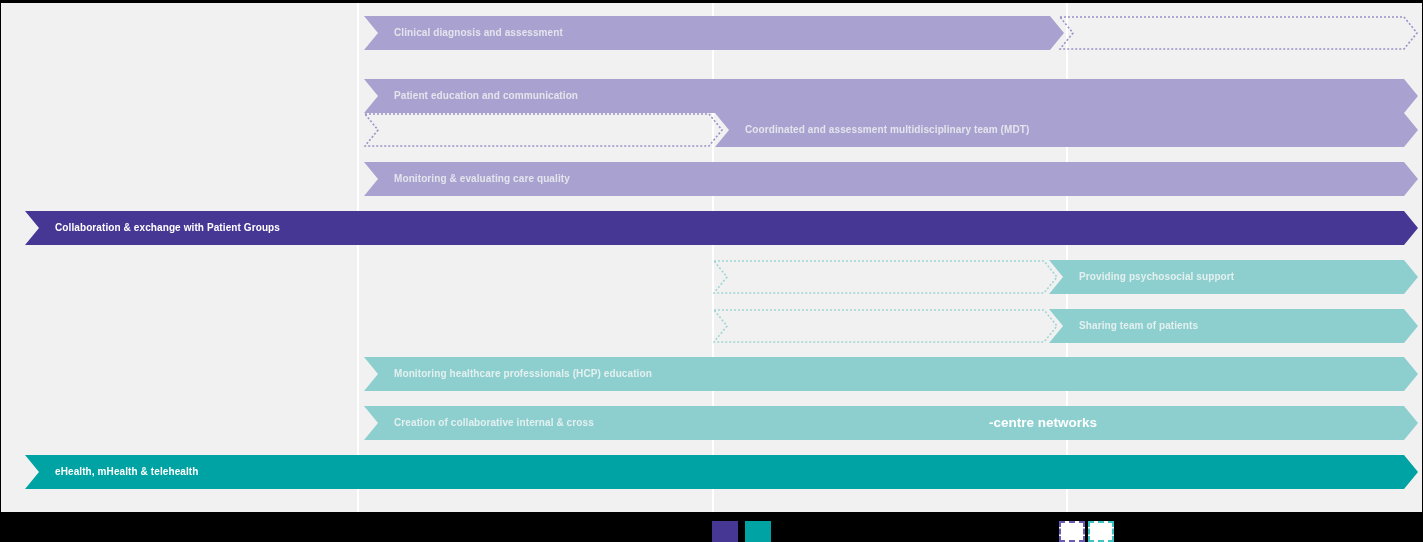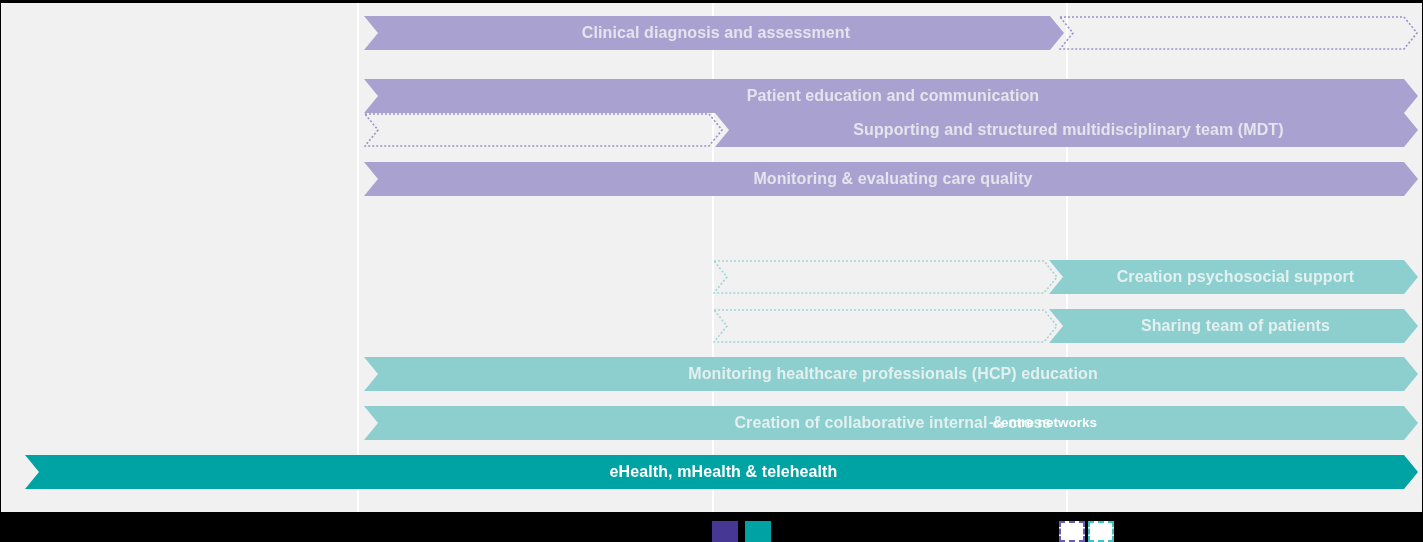--- a/index.html
+++ b/index.html
@@ -77,22 +77,22 @@
     position: absolute;
     inset: 0;
   }
   .seg.hollow svg { display: block; width: 100%; height: 100%; }
 
   
   .lbl {
     position: relative;
     width: 100%;
     padding: 0 26px 0 30px;
-    text-align: center;
-    font-size: 16px;
+    text-align: left;
+    font-size: 10px;
     font-weight: bold;
     letter-spacing: .1px;
     white-space: nowrap;
     line-height: 1;
   }
   .lbl.ghost  { color: #e4e4ec; }
   .lbl.ghostt { color: #e3f0ef; }
   .lbl.solid  { color: #ffffff; }
 
   
@@ -161,41 +161,46 @@
 
     <div class="row" style="left:0;top:110px;width:1421px">
       <div class="seg hollow" style="left:363px;width:359px">
         <div class="outline">
           <svg viewBox="0 0 359 34" preserveAspectRatio="none" aria-hidden="true">
             <polygon points="1,1 345,1 358,17 345,33 1,33 14,17" fill="none" stroke="#9a92c8" stroke-width="1.6" stroke-dasharray="2 2" vector-effect="non-scaling-stroke"></polygon>
           </svg>
         </div>
       </div>
       <div class="seg purple" style="left:714px;width:703px">
-        <div class="lbl ghost">Supporting and structured multidisciplinary team (MDT)</div>
+        <div class="lbl ghost">Coordinated and assessment multidisciplinary team (MDT)</div>
       </div>
     </div>
 
     <div class="row" style="left:0;top:159px;width:1170px">
       <div class="seg purple" style="left:363px;width:1054px">
         <div class="lbl ghost">Monitoring &amp; evaluating care quality</div>
       </div>
     </div>
 
+    <div class="row" style="left:0;top:208px;width:1421px">
+      <div class="seg dpurple" style="left:24px;width:1393px">
+        <div class="lbl solid">Collaboration &amp; exchange with Patient Groups</div>
+      </div>
+    </div>
 
     <div class="row" style="left:0;top:257px;width:1421px">
       <div class="seg hollow" style="left:712px;width:345px">
         <div class="outline">
           <svg viewBox="0 0 345 34" preserveAspectRatio="none" aria-hidden="true">
             <polygon points="1,1 331,1 344,17 331,33 1,33 14,17" fill="none" stroke="#9fd5d5" stroke-width="1.6" stroke-dasharray="2 2" vector-effect="non-scaling-stroke"></polygon>
           </svg>
         </div>
       </div>
       <div class="seg teal" style="left:1048px;width:369px">
-        <div class="lbl ghostt">Creation psychosocial support</div>
+        <div class="lbl ghostt">Providing psychosocial support</div>
       </div>
     </div>
 
     <div class="row" style="left:0;top:306px;width:1421px">
       <div class="seg hollow" style="left:712px;width:345px">
         <div class="outline">
           <svg viewBox="0 0 345 34" preserveAspectRatio="none" aria-hidden="true">
             <polygon points="1,1 331,1 344,17 331,33 1,33 14,17" fill="none" stroke="#9fd5d5" stroke-width="1.6" stroke-dasharray="2 2" vector-effect="non-scaling-stroke"></polygon>
           </svg>
         </div>

